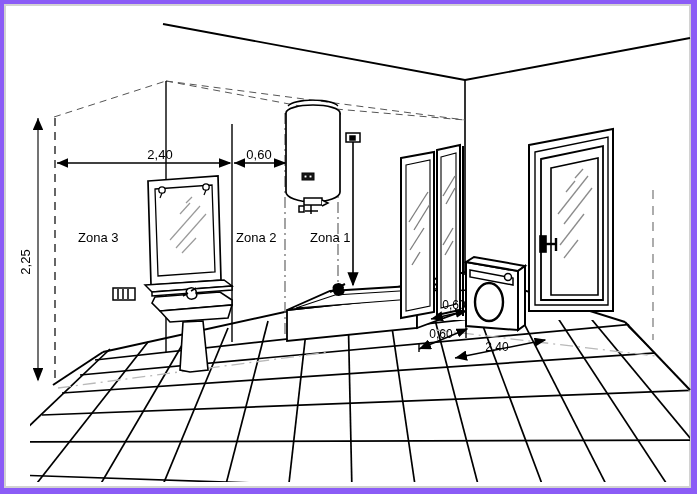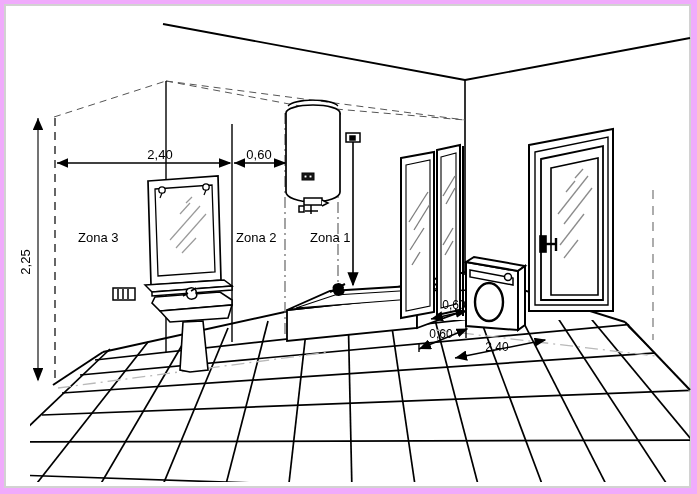--- a/index.html
+++ b/index.html
@@ -6,21 +6,21 @@
   html, body {
     margin: 0;
     padding: 0;
     background: #ffffff;
     font-family: "Liberation Sans", sans-serif;
   }
   #root {
     position: relative;
     width: 697px;
     height: 494px;
-    background: #f0abfc;
+    background: #8b5cf6;
     overflow: hidden;
   }
   #frame {
     position: absolute;
     left: 4px;
     top: 4px;
     width: 687px;
     height: 484px;
     box-sizing: border-box;
     border: 2px solid #d2d2d2;

